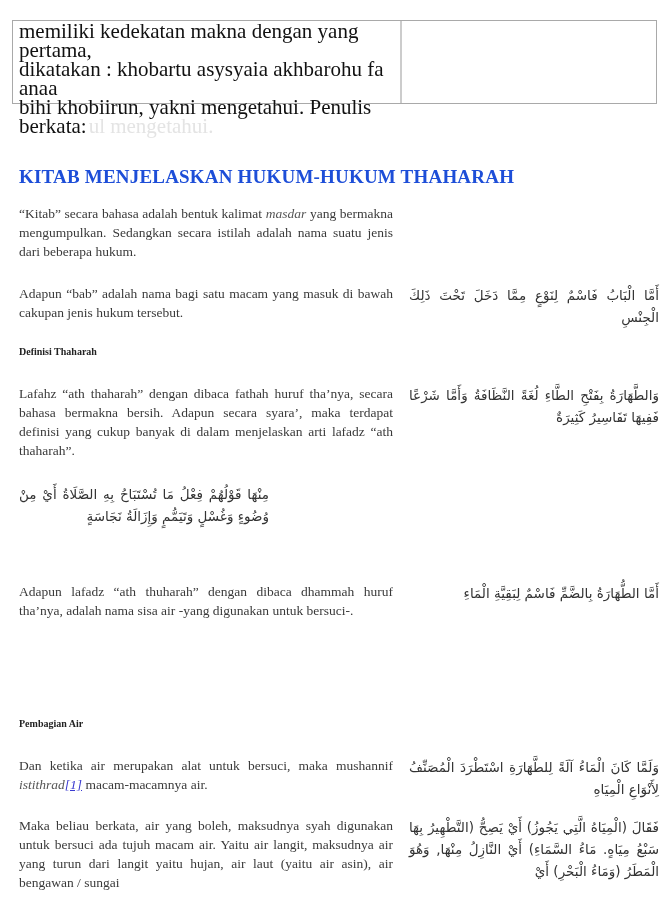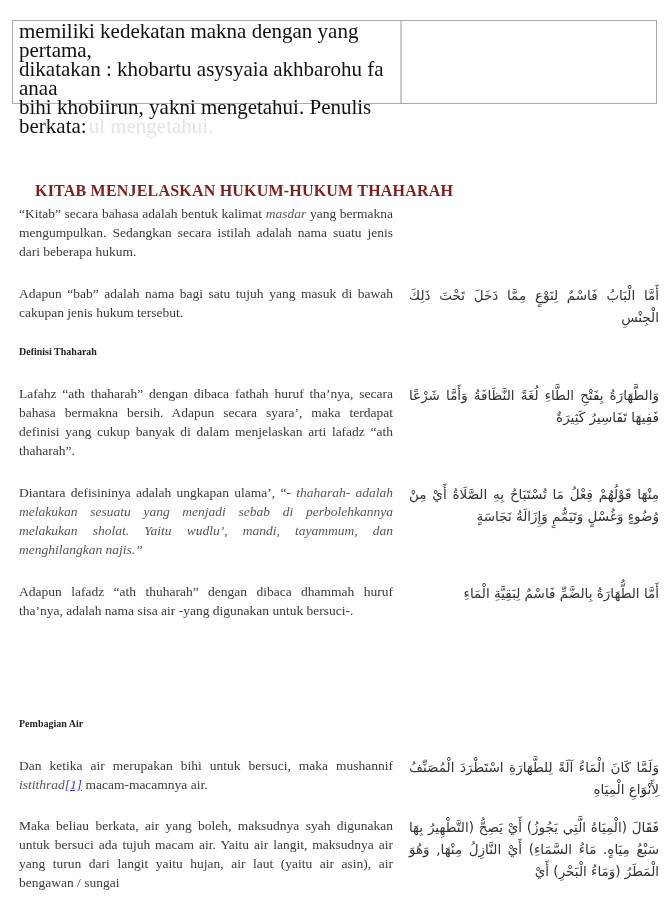--- a/index.html
+++ b/index.html
@@ -40,25 +40,25 @@
   }
   .ghost-text {
     color: #e4e4e4;
     margin-left: 2px;
     margin-top: 40px;
   }
   .heading-main {
     position: absolute;
     left: 19px;
     top: 166px;
-    font-size: 16px;
+    font-size: 19px;
     font-weight: bold;
     letter-spacing: 0.2px;
-    color: #7f1d1d;
-    margin: 16px;
+    color: #1d4ed8;
+    margin: 0;
   }
   .row {
     position: absolute;
     left: 19px;
     width: 640px;
     display: flex;
     justify-content: space-between;
   }
   .row .id {
     width: 374px;
@@ -106,44 +106,43 @@
   <div class="cell-right"></div>
 </div>
 
 <h1 class="heading-main">KITAB MENJELASKAN HUKUM-HUKUM THAHARAH</h1>
 
 <div class="row" style="top:204px;">
   <div class="id"><span>“Kitab” secara bahasa adalah bentuk kalimat </span><span class="italic-inline">masdar</span><span> yang bermakna mengumpulkan. Sedangkan secara istilah adalah nama suatu jenis dari beberapa hukum.</span></div>
 </div>
 
 <div class="row" style="top:284px;">
-  <div class="id">Adapun “bab” adalah nama bagi satu tujuh yang masuk di bawah cakupan jenis hukum tersebut.</div>
+  <div class="id">Adapun “bab” adalah nama bagi satu macam yang masuk di bawah cakupan jenis hukum tersebut.</div>
   <div class="ar">أَمَّا الْبَابُ فَاسْمٌ لِنَوْعٍ مِمَّا دَخَلَ تَحْتَ ذَلِكَ الْجِنْسِ</div>
 </div>
 
 <h2 class="subheading" style="top:346px;">Definisi Thaharah</h2>
 
 <div class="row" style="top:384px;">
   <div class="id">Lafahz “ath thaharah” dengan dibaca fathah huruf tha’nya, secara bahasa bermakna bersih. Adapun secara syara’, maka terdapat definisi yang cukup banyak di dalam menjelaskan arti lafadz “ath thaharah”.</div>
   <div class="ar">وَالطَّهَارَةُ بِفَتْحِ الطَّاءِ لُغَةً النَّظَافَةُ وَأَمَّا شَرْعًا فَفِيهَا تَفَاسِيرُ كَثِيرَةٌ</div>
 </div>
 
 <div class="row" style="top:483px;">
-  <div class="id"><span>Diantara defisininya adalah ungkapan ulama’, “- </span><span class="italic-inline">thaharah- adalah melakukan sesuatu yang menjadi sebab di perbolehkannya melakukan sholat. Yaitu wudlu’, mandi, tayammum, dan menghilangkan najis.”</span></div>
   <div class="ar">مِنْهَا قَوْلُهُمْ فِعْلُ مَا تُسْتَبَاحُ بِهِ الصَّلَاةُ أَيْ مِنْ وُضُوءٍ وَغُسْلٍ وَتَيَمُّمٍ وَإِزَالَةُ نَجَاسَةٍ</div>
 </div>
 
 <div class="row" style="top:582px;">
   <div class="id">Adapun lafadz “ath thuharah” dengan dibaca dhammah huruf tha’nya, adalah nama sisa air -yang digunakan untuk bersuci-.</div>
   <div class="ar">أَمَّا الطُّهَارَةُ بِالضَّمِّ فَاسْمٌ لِبَقِيَّةِ الْمَاءِ</div>
 </div>
 
 <h2 class="subheading" style="top:718px;">Pembagian Air</h2>
 
 <div class="row" style="top:756px;">
-  <div class="id"><span>Dan ketika air merupakan bihi untuk bersuci, maka mushannif </span><span class="italic-inline">istithrad</span><a class="footnote-link">[1]</a><span> macam-macamnya air.</span></div>
+  <div class="id"><span>Dan ketika air merupakan alat untuk bersuci, maka mushannif </span><span class="italic-inline">istithrad</span><a class="footnote-link">[1]</a><span> macam-macamnya air.</span></div>
   <div class="ar">وَلَمَّا كَانَ الْمَاءُ آلَةً لِلطَّهَارَةِ اسْتَطْرَدَ الْمُصَنِّفُ لِأَنْوَاعِ الْمِيَاهِ</div>
 </div>
 
 <div class="row" style="top:816px;">
   <div class="id">Maka beliau berkata, air yang boleh, maksudnya syah digunakan untuk bersuci ada tujuh macam air. Yaitu air langit, maksudnya air yang turun dari langit yaitu hujan, air laut (yaitu air asin), air bengawan / sungai</div>
   <div class="ar">فَقَالَ (الْمِيَاهُ الَّتِي يَجُوزُ) أَيْ يَصِحُّ (التَّطْهِيرُ بِهَا سَبْعُ مِيَاهٍ. مَاءُ السَّمَاءِ) أَيْ النَّازِلُ مِنْهَا, وَهُوَ الْمَطَرُ (وَمَاءُ الْبَحْرِ) أَيْ</div>
 </div>
 
 </body></html>

